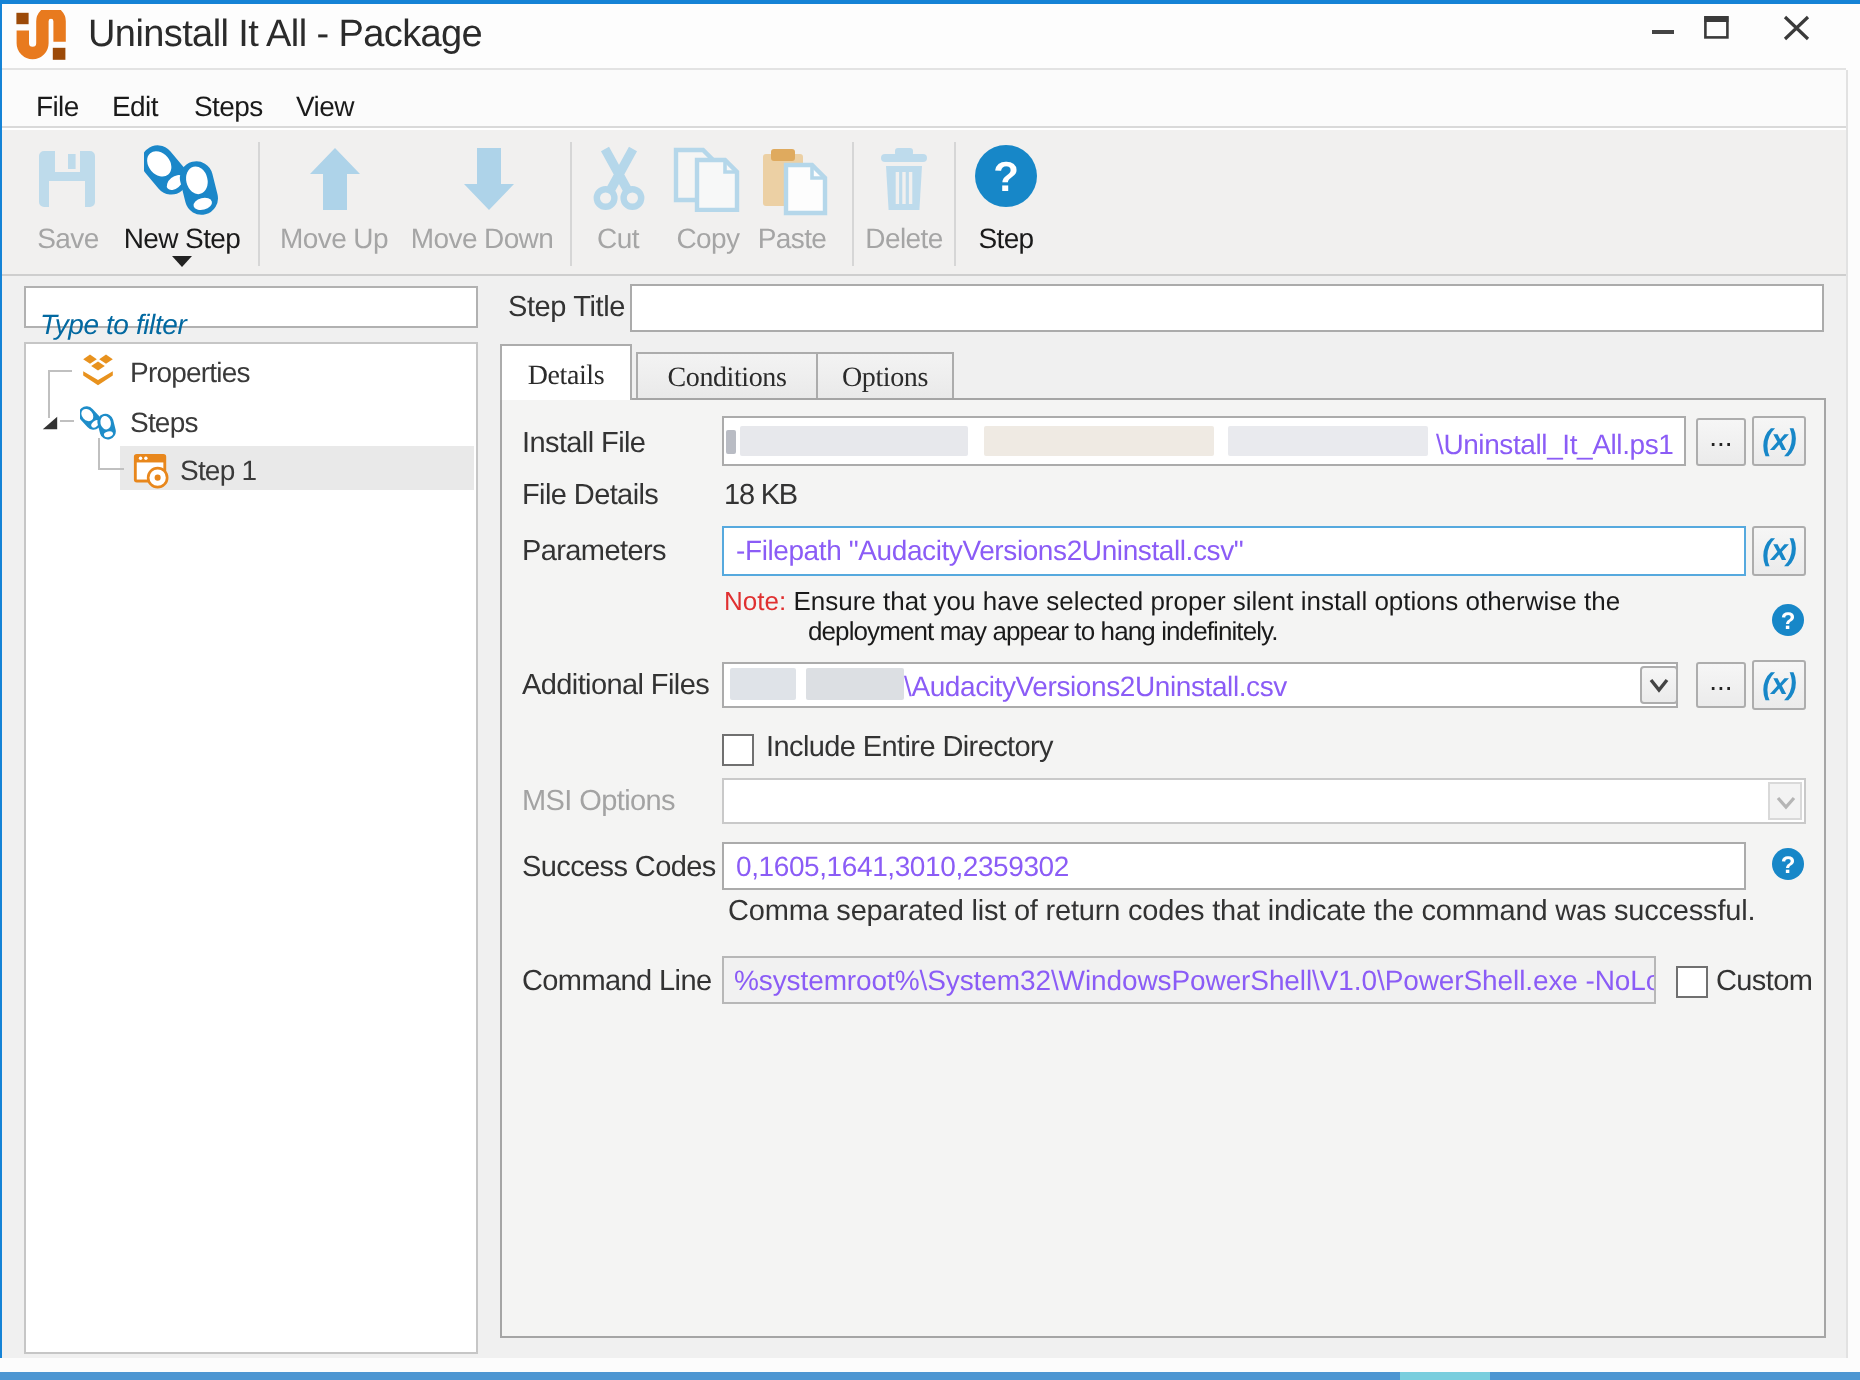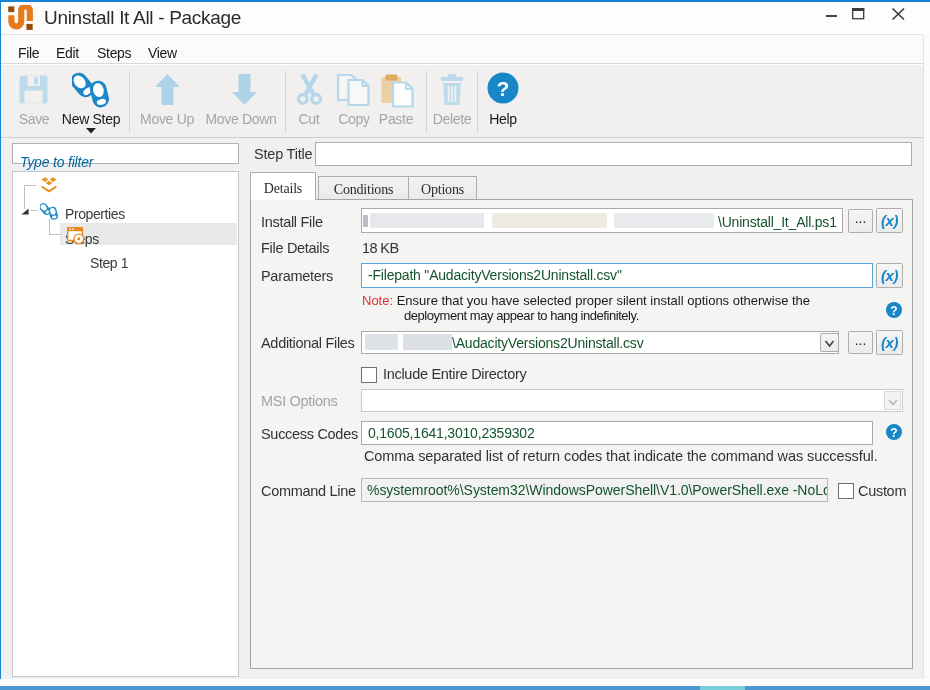--- a/index.html
+++ b/index.html
@@ -15,30 +15,30 @@
   #toolbar{left:1px;top:65px;width:922px;height:73px;background:#f1f0ef;border-bottom:1px solid #cecece;box-sizing:border-box;}
   .sep{position:absolute;top:71px;width:1px;height:62px;background:#d6d6d6;}
   .tblabel{position:absolute;top:111px;font-size:14px;letter-spacing:-0.3px;color:#a5a5a5;text-align:center;}
   .tblabel.on{color:#1a1a1a;}
   #content{left:1px;top:138px;width:922px;height:541px;background:#f0f0f0;}
   #rightwhite{left:924px;top:35px;width:6px;height:651px;background:#fcfcfc;}
   #rightline{left:923px;top:35px;width:1px;height:644px;background:#e2e2e2;}
   #filterbox{left:12px;top:143px;width:225px;height:19px;background:#fff;border:1px solid #b1b1b1;}
   #filtertext{left:20px;top:154px;font-size:14px;color:#0369a1;letter-spacing:-0.2px;font-style:italic;}
   #treebox{left:12px;top:171px;width:225px;height:504px;background:#fff;border:1px solid #c6c6c6;}
-  .treetext{position:absolute;font-size:14px;letter-spacing:-0.4px;color:#3a3a3a;margin-top:28px;}
+  .treetext{position:absolute;font-size:14px;letter-spacing:-0.4px;color:#3a3a3a;}
   #stephl{left:60px;top:223px;width:177px;height:22px;background:#e9e9e9;}
   .tline{position:absolute;background:#c0c0c0;}
   #steptitlelbl{left:254px;top:146px;font-size:14.5px;letter-spacing:-0.2px;color:#333;position:absolute;}
   #steptitleinput{left:315px;top:142px;width:597px;height:24px;background:#fff;border:1px solid #ababab;box-sizing:border-box;}
   .tab{position:absolute;top:176px;height:24px;background:linear-gradient(#f3f3f3,#e9e9e9);border:1px solid #acacac;border-bottom:none;font-size:14px;letter-spacing:-0.2px;color:#2b2b2b;text-align:center;box-sizing:border-box;padding-top:5px;font-family:Liberation Serif, serif;}
   #tabdetails{left:250px;top:172px;width:66px;height:28px;background:#fff;z-index:3;padding-top:8px;}
   #panel{left:250px;top:199px;width:663px;height:470px;background:#f4f4f3;border:1px solid #a5a5a5;box-sizing:border-box;}
   .flabel{position:absolute;font-size:14.5px;letter-spacing:-0.3px;color:#333;}
-  .finput{position:absolute;background:#fff;border:1px solid #ababab;font-size:14px;letter-spacing:-0.2px;color:#14532d;box-sizing:border-box;}
+  .finput{position:absolute;background:#fff;border:1px solid #ababab;font-size:14px;letter-spacing:-0.2px;color:#8b5cf6;box-sizing:border-box;}
   .btn{position:absolute;background:linear-gradient(#f6f6f6,#ebebeb);border:1px solid #adadad;border-radius:1.5px;box-sizing:border-box;text-align:center;}
   .xbtn{font-size:15px;font-style:italic;font-weight:bold;color:#1787c8;letter-spacing:-0.5px;}
 </style>
 </head>
 <body>
 <div id="win">
   <div id="topborder" class="abs"></div>
   <div id="leftborder" class="abs"></div>
   <div id="titlebar" class="abs"></div>
 
@@ -128,21 +128,21 @@
     <rect x="9.5" y="1" width="9" height="4" rx="1.5" fill="#bedbec"></rect>
     <path d="M5 10 H23 L21.7 32 H6.3 Z" fill="#bedbec"></path>
     <path d="M10.7 13 V29 M14 13 V29 M17.3 13 V29" stroke="#f1f0ef" stroke-width="1.7"></path>
   </svg>
   <div class="tblabel" style="left:431px;width:42px">Delete</div>
 
   <svg class="abs" style="left:487px;top:72px" width="32" height="32" viewBox="0 0 32 32">
     <circle cx="16" cy="16" r="15.5" fill="#1787c8"></circle>
     <text x="16" y="23.5" font-size="21" font-weight="bold" fill="#fff" text-anchor="middle" font-family="Liberation Sans,sans-serif">?</text>
   </svg>
-  <div class="tblabel on" style="left:487px;width:32px">Help</div>
+  <div class="tblabel on" style="left:487px;width:32px">Step</div>
 
   <div id="content" class="abs"></div>
   <div id="rightline" class="abs"></div>
   <div id="rightwhite" class="abs"></div>
 
   <div id="filterbox" class="abs"></div>
   <div id="filtertext" class="abs">Type to filter</div>
   <div id="treebox" class="abs"></div>
   <div id="stephl" class="abs"></div>
 

